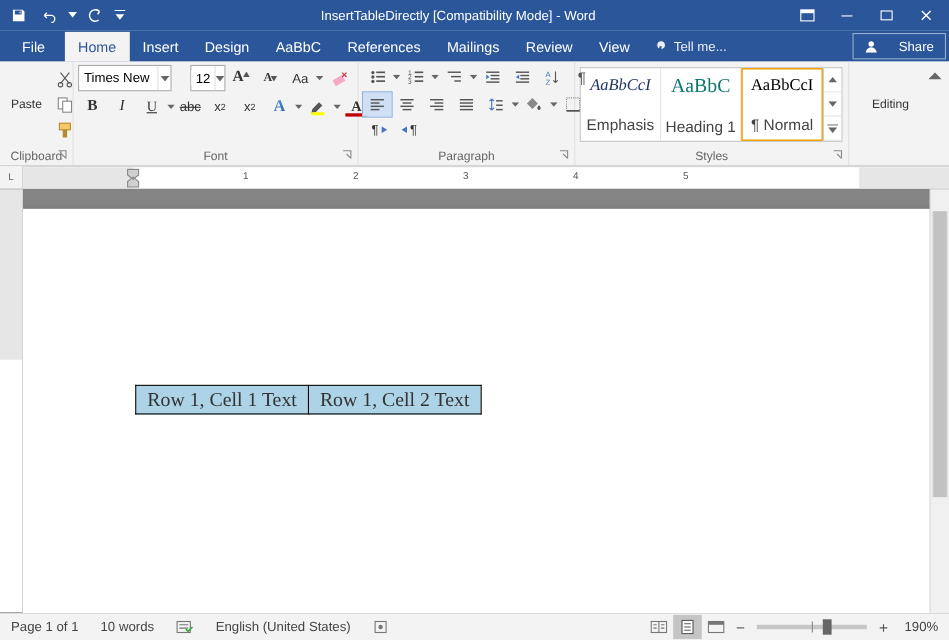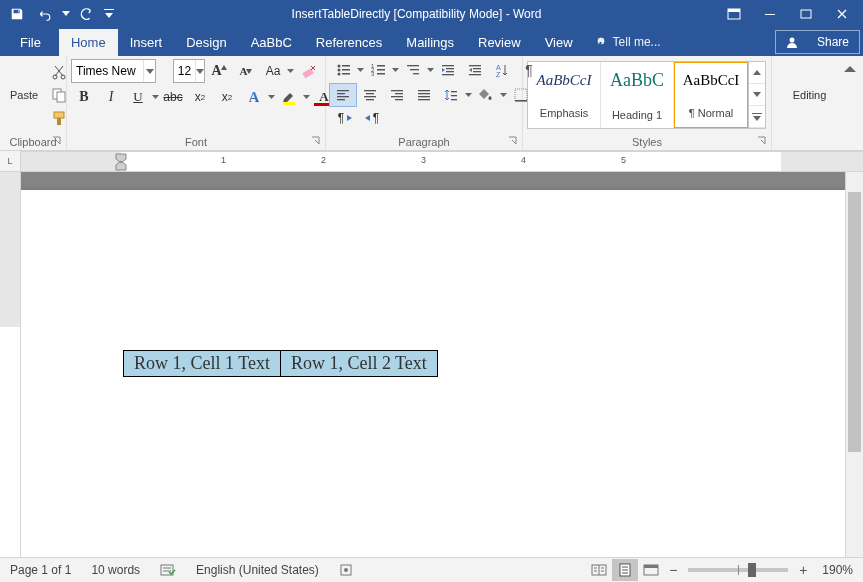--- a/index.html
+++ b/index.html
@@ -31,21 +31,21 @@
   .bigbtn{width:38px;height:66px;display:flex;flex-direction:row;align-items:center;justify-content:center;gap:16px;cursor:pointer;padding:2px}
   .combo{height:22px;border:1px solid #ababab;background:#fff;display:flex;align-items:center;font-size:12px}
   .combo input{border:none;outline:none;font-size:12px;padding:0 4px;width:100%}
   .combo .dd{width:14px;display:flex;align-items:center;justify-content:center;border-left:1px solid #e1e1e1;height:100%;cursor:pointer}
   .split-dd{width:9px;height:22px;display:flex;align-items:center;justify-content:center;cursor:pointer}
   
   .gallery{border:1px solid #c6c6c6;background:#fff;display:flex;height:66px}
   .styleitem{width:72px;border-right:1px solid #e5e5e5;display:flex;flex-direction:column;align-items:center;justify-content:center;cursor:pointer}
   .styleitem.sel{outline:1px solid #f2a100;outline-offset:-1px;border:1px solid #f2a100}
   .styleprev{font-family:'Times New Roman',serif;font-size:15px;color:#1f3763}
-  .stylename{font-size:11px;color:#444;margin-top:18px}
+  .stylename{font-size:14px;color:#444;margin-top:18px}
   .gallery-dd{width:16px;display:flex;flex-direction:column;border-left:1px solid #c6c6c6}
   .gallery-dd div{flex:1;display:flex;align-items:center;justify-content:center;border-bottom:1px solid #e5e5e5;cursor:pointer}
   
   .rulerbar{height:20px;background:#f3f3f3;display:flex;border-bottom:1px solid #d4d4d4}
   .ruler-corner{width:20px;display:flex;align-items:center;justify-content:center;border-right:1px solid #d4d4d4;font-size:9px;color:#666}
   .hruler{flex:1;position:relative;background:#fff;border-top:1px solid #d4d4d4}
   .hruler-shade{position:absolute;top:0;bottom:0;background:#e6e6e6}
   
   .docarea{flex:1;display:flex;background:#000000;overflow:hidden;position:relative}
   .vruler{width:20px;background:#fff;border-right:1px solid #d4d4d4;position:relative}

